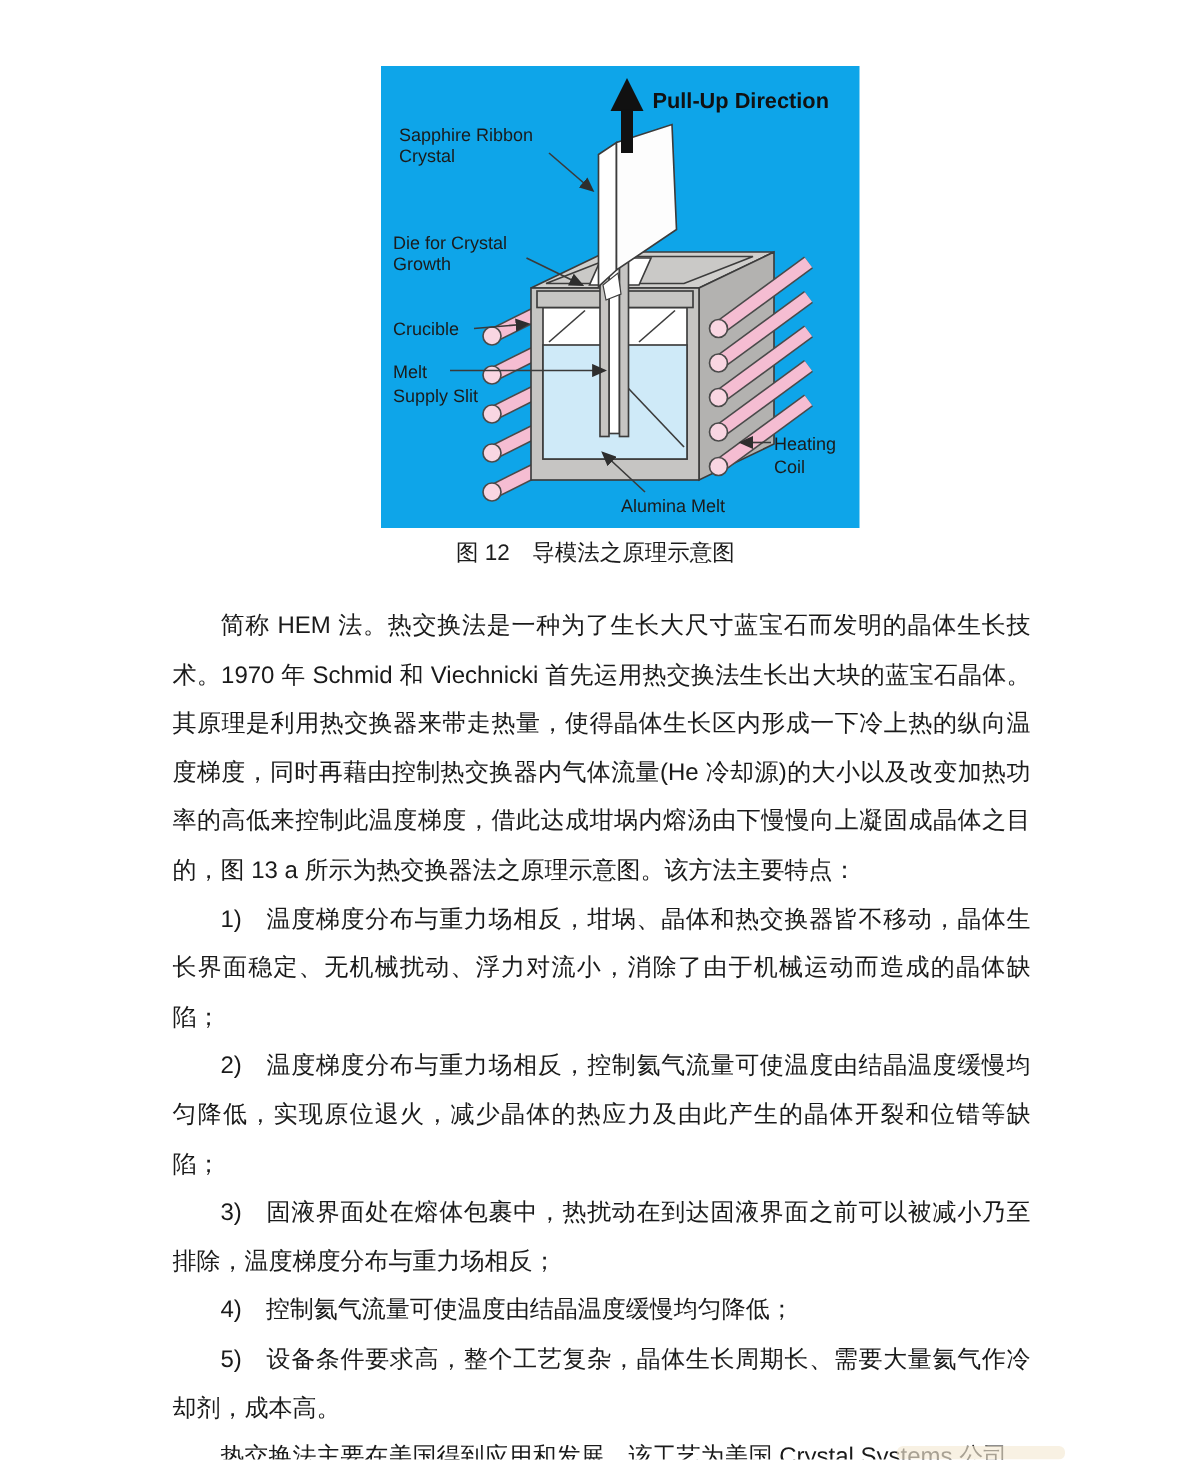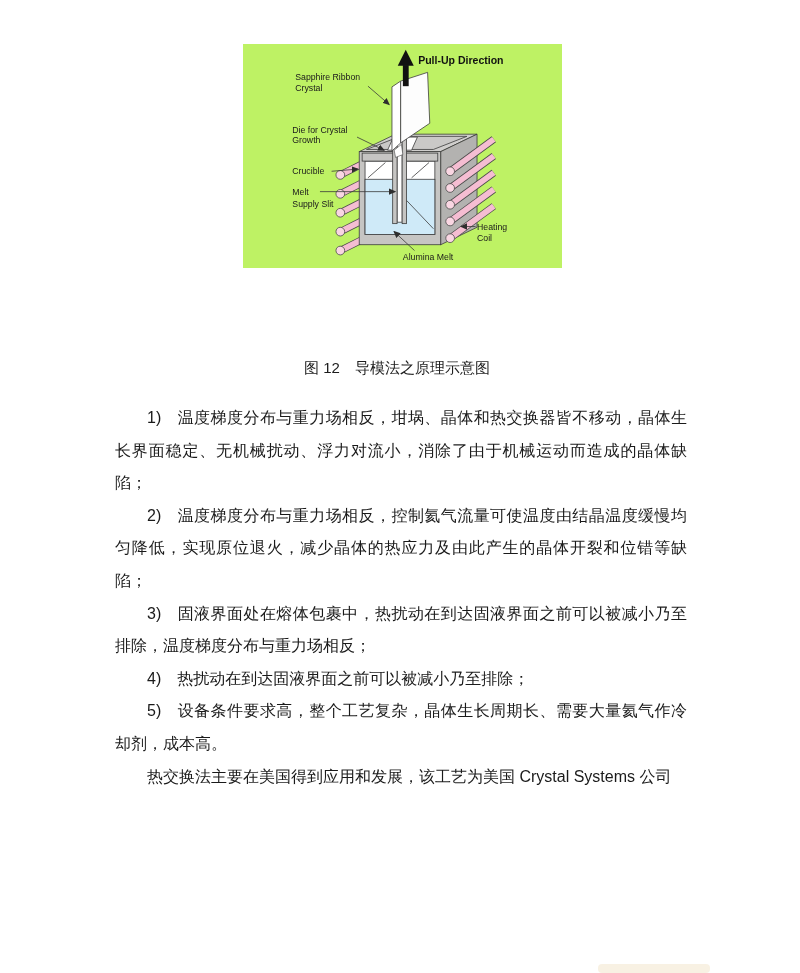--- a/index.html
+++ b/index.html
@@ -4,22 +4,22 @@
 <style>
   html,body{margin:0;padding:0;}
   body{
     width:800px;height:973px;position:relative;background:#ffffff;
     font-family:"Liberation Sans", sans-serif;color:#151515;
   }
   .page{position:absolute;inset:0;overflow:hidden;background:#fff;}
 
   
   .figure{
-    position:absolute;left:243px;top:44px;width:319px;height:224px;
-    background:#bef264;
+    position:absolute;left:254px;top:44px;width:319px;height:308px;
+    background:#0ea5e9;
   }
   .figure svg{display:block;width:100%;height:100%;}
   .fig-label{font-size:12px;fill:#1b1b1b;font-family:"Liberation Sans",sans-serif;}
   .fig-label-bold{font-size:14.5px;font-weight:bold;fill:#111;font-family:"Liberation Sans",sans-serif;}
   .leader{stroke:#3a3a3a;stroke-width:1.1;fill:none;}
   .edge{stroke:#3c3c3c;stroke-width:1.1;}
 
   .caption{
     position:absolute;top:359px;left:0;width:768px;box-sizing:border-box;
     padding-left:26px;text-align:center;font-size:15px;color:#1c1c1c;
@@ -151,24 +151,25 @@
       <text x="262" y="256" class="fig-label">Heating</text>
       <text x="262" y="271" class="fig-label">Coil</text>
       <text x="160" y="297" class="fig-label">Alumina Melt</text>
     </svg>
   </div>
 
   <div class="caption">图 12　导模法之原理示意图</div>
 
   <div class="bodytext">
 
+    <p>简称 HEM 法。热交换法是一种为了生长大尺寸蓝宝石而发明的晶体生长技术。1970 年 Schmid 和 Viechnicki 首先运用热交换法生长出大块的蓝宝石晶体。其原理是利用热交换器来带走热量，使得晶体生长区内形成一下冷上热的纵向温度梯度，同时再藉由控制热交换器内气体流量(He 冷却源)的大小以及改变加热功率的高低来控制此温度梯度，借此达成坩埚内熔汤由下慢慢向上凝固成晶体之目的，图 13 a 所示为热交换器法之原理示意图。该方法主要特点：</p>
 
     <p><span class="num">1)</span><span>温度梯度分布与重力场相反，坩埚、晶体和热交换器皆不移动，晶体生长界面稳定、无机械扰动、浮力对流小，消除了由于机械运动而造成的晶体缺陷；</span></p>
     <p><span class="num">2)</span><span>温度梯度分布与重力场相反，控制氦气流量可使温度由结晶温度缓慢均匀降低，实现原位退火，减少晶体的热应力及由此产生的晶体开裂和位错等缺陷；</span></p>
     <p><span class="num">3)</span><span>固液界面处在熔体包裹中，热扰动在到达固液界面之前可以被减小乃至排除，温度梯度分布与重力场相反；</span></p>
-    <p><span class="num">4)</span><span>热扰动在到达固液界面之前可以被减小乃至排除；</span></p>
+    <p><span class="num">4)</span><span>控制氦气流量可使温度由结晶温度缓慢均匀降低；</span></p>
     <p><span class="num">5)</span><span>设备条件要求高，整个工艺复杂，晶体生长周期长、需要大量氦气作冷却剂，成本高。</span></p>
 
     <p>热交换法主要在美国得到应用和发展，该工艺为美国 Crystal Systems 公司</p>
   </div>
 
   <div class="watermark"></div>
 </div>
 
 </body></html>

